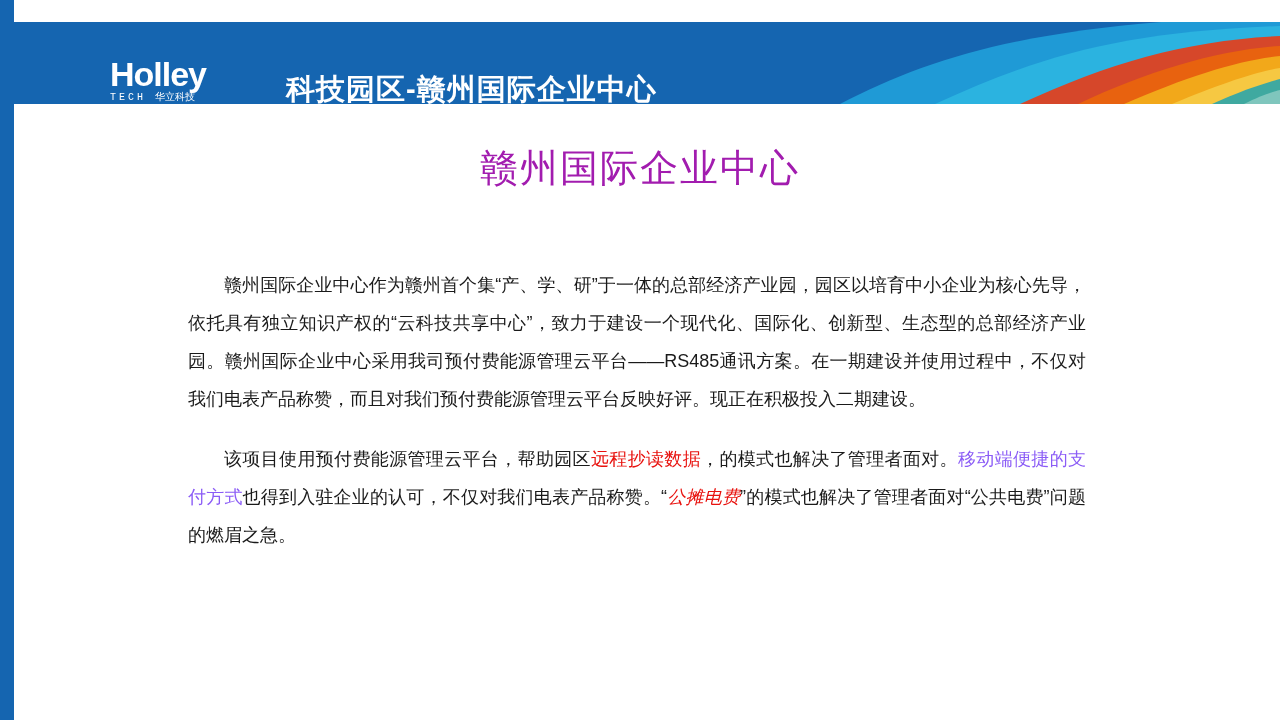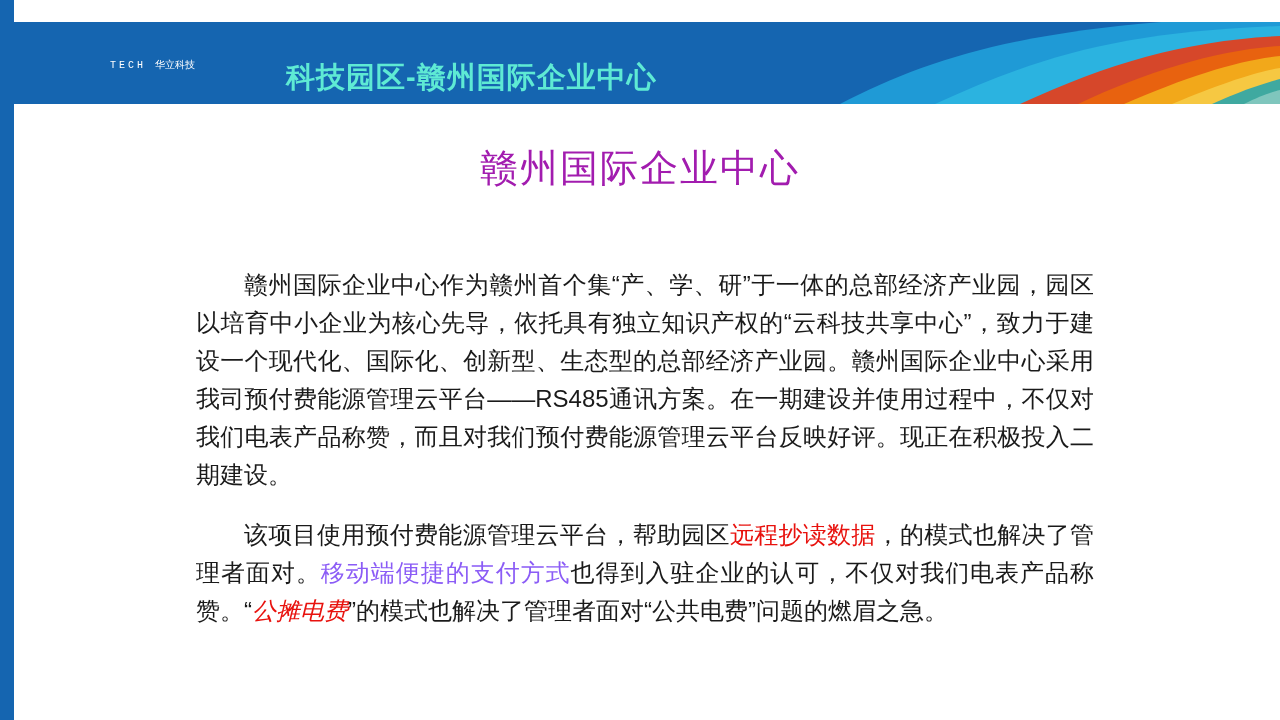--- a/index.html
+++ b/index.html
@@ -70,44 +70,44 @@
     white-space: nowrap;
     font-family: Liberation Mono, monospace;
   }
   .logo-sub .cn {
     letter-spacing: 0px;
     font-size: 10px;
   }
   .header-title {
     position: absolute;
     left: 272px;
-    top: 36px;
+    top: 48px;
     font-size: 29px;
-    color: #5eead4;
+    color: #ffffff;
     font-weight: bold;
     letter-spacing: 1px;
     white-space: nowrap;
   }
   
   .slide-title {
     position: absolute;
     left: 0;
     top: 143px;
     width: 1280px;
     text-align: center;
     font-size: 38px;
     color: #a21caf;
     letter-spacing: 2px;
   }
   .body-text {
     position: absolute;
-    left: 196px;
+    left: 188px;
     top: 266px;
     width: 898px;
-    font-size: 24px;
+    font-size: 18px;
     line-height: 38px;
     color: #1a1a1a;
     text-align: justify;
     text-justify: inter-ideograph;
   }
   .para {
     text-indent: 2em;
     margin: 0 0 22px 0;
   }
   .para:last-child { margin-bottom: 0; }
@@ -132,20 +132,21 @@
         <path d="M300,82 C390,40 470,18 560,14 L560,82 Z" fill="#d6472a"></path>
         <path d="M358,82 C430,48 500,28 560,24 L560,82 Z" fill="#e8620f"></path>
         <path d="M404,82 C468,54 520,38 560,34 L560,82 Z" fill="#f2a81a"></path>
         <path d="M452,82 C500,62 535,50 560,46 L560,82 Z" fill="#f6c842"></path>
         <path d="M492,82 C522,68 548,60 560,57 L560,82 Z" fill="#3fa9a0"></path>
         <path d="M524,82 C540,74 552,70 560,68 L560,82 Z" fill="#7fc6bd"></path>
       </svg>
     </div>
 
     <div class="logo">
+      <div class="logo-main">Holley</div>
       <div class="logo-sub">
         <span>TECH</span>
         <span class="cn">华立科技</span>
       </div>
     </div>
 
     <div class="header-title">科技园区-赣州国际企业中心</div>
   </div>
 
   <div class="slide-title">赣州国际企业中心</div>

